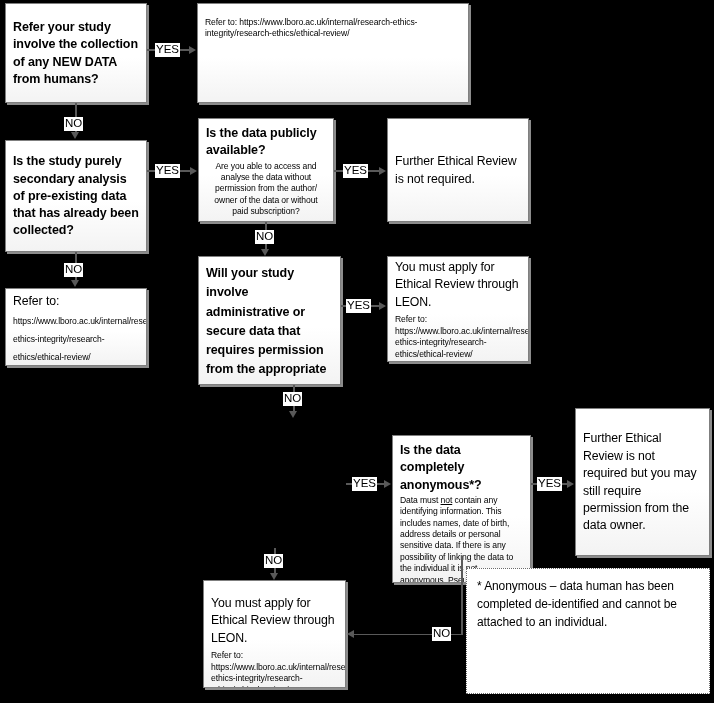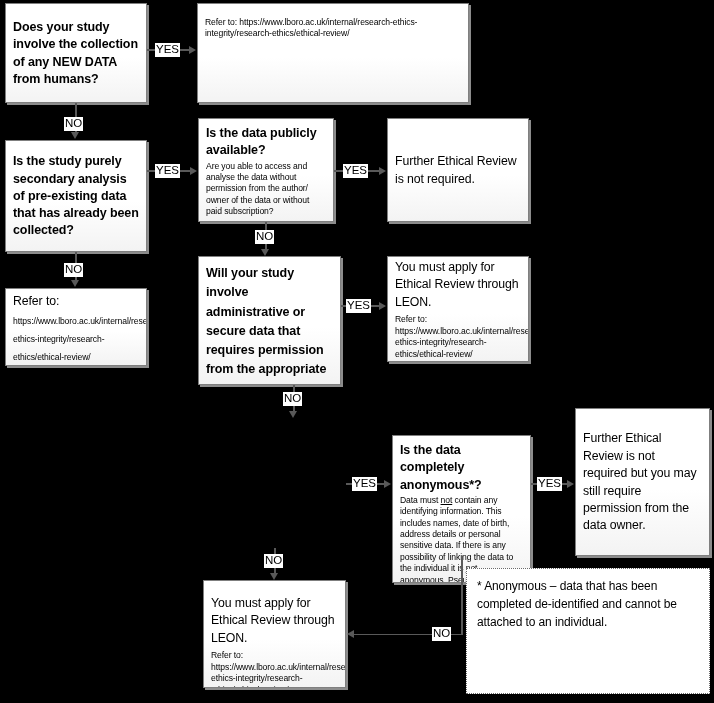--- a/index.html
+++ b/index.html
@@ -111,21 +111,21 @@
     white-space:nowrap;
   }
 </style>
 </head>
 <body>
 
 <div id="canvas">
 
   <div class="node" style="left:5px;top:3px;width:142px;height:100px;">
     <div class="vcenter">
-      <div class="q">Does your study involve the collection of any NEW DATA from humans?</div>
+      <div class="q">Refer your study involve the collection of any NEW DATA from humans?</div>
     </div>
   </div>
 
   <div class="node" style="left:197px;top:3px;width:272px;height:100px;">
     <div class="vtop" style="padding-top:4px;">
       <div class="small" style="margin-top:3px;">Refer to: https://www.lboro.ac.uk/internal/research-ethics-integrity/research-ethics/ethical-review/</div>
     </div>
   </div>
 
   <div class="line h" style="left:147px;top:49px;width:43px;"></div>
@@ -138,21 +138,21 @@
 
   <div class="node" style="left:5px;top:140px;width:142px;height:112px;">
     <div class="vcenter">
       <div class="q">Is the study purely secondary analysis of pre-existing data that has already been collected?</div>
     </div>
   </div>
 
   <div class="node" style="left:198px;top:118px;width:136px;height:104px;">
     <div class="vtop">
       <div class="q">Is the data publicly available?</div>
-      <div class="small" style="margin-top:1px;">Are you able to access and analyse the data without permission from the author/ owner of the data or without paid subscription?</div>
+      <div class="small" style="margin-top:1px;text-align:center;">Are you able to access and analyse the data without permission from the author/ owner of the data or without paid subscription?</div>
     </div>
   </div>
 
   <div class="node" style="left:387px;top:118px;width:142px;height:104px;">
     <div class="vcenter">
       <div class="body">Further Ethical Review is not required.</div>
     </div>
   </div>
 
   <div class="line h" style="left:147px;top:170px;width:44px;"></div>
@@ -229,21 +229,21 @@
   <div class="elabel" style="left:264px;top:554px;">NO</div>
 
   <div class="node" style="left:203px;top:580px;width:143px;height:108px;">
     <div class="vtop" style="padding-top:8px;">
       <div class="body">You must apply for Ethical Review through LEON.</div>
       <div class="small" style="margin-top:3px;">Refer to: https://www.lboro.ac.uk/internal/research-ethics-integrity/research-ethics/ethical-review/</div>
     </div>
   </div>
 
   <div class="node note" style="left:466px;top:568px;width:244px;height:126px;padding:8px 10px;">
-    <div class="note-txt">* Anonymous – data that has been completed de-identified and cannot be attached to an individual.</div>
+    <div class="note-txt">* Anonymous – data human has been completed de-identified and cannot be attached to an individual.</div>
   </div>
 
   <div class="line v" style="left:461px;top:556px;height:79px;"></div>
   <div class="line h" style="left:354px;top:633.5px;width:108px;"></div>
   <div class="arrow left" style="left:347px;top:630px;"></div>
   <div class="elabel" style="left:432px;top:627px;">NO</div>
 
 </div>
 
 </body></html>

